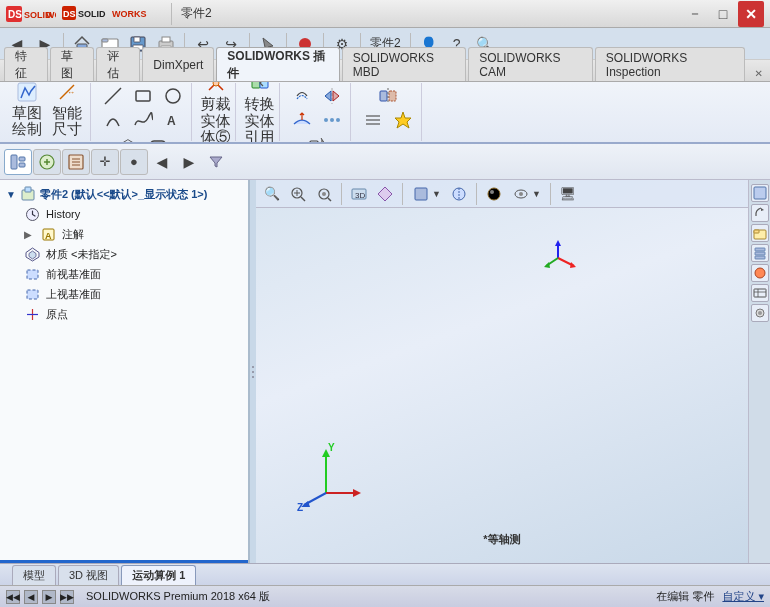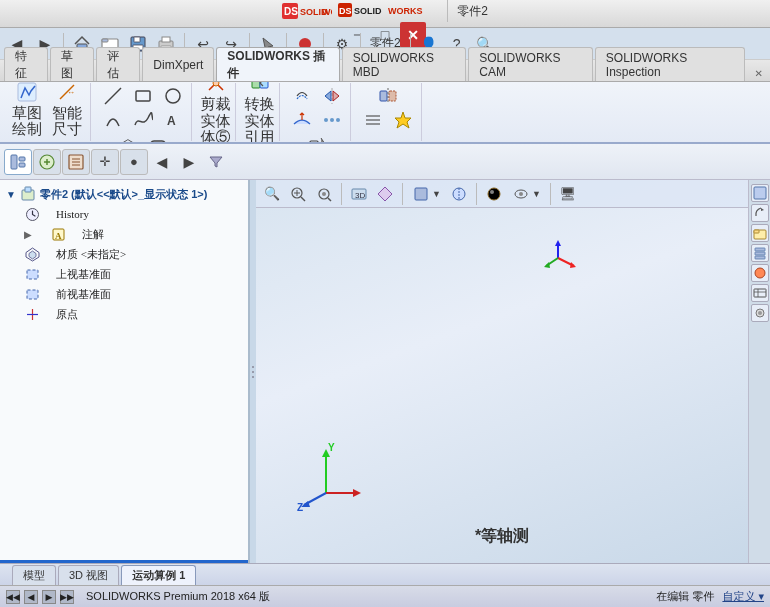--- a/index.html
+++ b/index.html
@@ -7,21 +7,20 @@
 
     
     #titlebar {
       height: 28px;
       background: linear-gradient(to bottom, #f0f0f0, #d8d8d8);
       border-bottom: 1px solid #aaa;
       display: flex;
       align-items: center;
       padding: 0 6px;
       justify-content: space-between;
-      flex-direction: column;
     }
     #titlebar-left { display: flex; align-items: center; gap: 6px; }
     .sw-logo { width: 50px; height: 20px; display: flex; align-items: center; }
     .sw-logo svg { width: 50px; height: 20px; }
     .title-controls { display: flex; gap: 2px; }
 
     
     #toolbar-top {
       height: 32px;
       display: flex;
@@ -208,27 +207,26 @@
       padding: 2px 2px;
       display: flex;
       align-items: center;
       gap: 4px;
       cursor: pointer;
     }
 
     .tree-item {
       display: flex;
       align-items: center;
-      gap: 16px;
+      gap: 6px;
       padding: 2px 4px 2px 20px;
       font-size: 11px;
       color: #222;
       cursor: pointer;
       border-radius: 2px;
-      font-family: Liberation Serif, serif;
     }
 
     .tree-icon {
       width: 16px; height: 16px;
       display: inline-flex; align-items: center; justify-content: center;
       font-size: 13px;
       flex-shrink: 0;
     }
 
     .tree-arrow {
@@ -725,29 +723,29 @@
             </svg>
         </span>
         <span>材质 &lt;未指定&gt;</span>
       </div>
       <div class="tree-item">
         <span class="tree-icon">
           <svg width="15" height="15" viewBox="0 0 15 15">
               <rect x="2" y="3" width="11" height="9" rx="0.5" fill="#ccddff" stroke="#4466aa" stroke-width="1" stroke-dasharray="3,2"></rect>
             </svg>
         </span>
-        <span>上视基准面</span>
+        <span>前视基准面</span>
       </div>
       <div class="tree-item">
         <span class="tree-icon">
           <svg width="15" height="15" viewBox="0 0 15 15">
               <rect x="2" y="3" width="11" height="9" rx="0.5" fill="#ccddff" stroke="#4466aa" stroke-width="1" stroke-dasharray="3,2"></rect>
             </svg>
         </span>
-        <span>前视基准面</span>
+        <span>上视基准面</span>
       </div>
       <div class="tree-item">
         <span class="tree-icon">
           <svg width="15" height="15" viewBox="0 0 15 15">
               <line x1="7.5" y1="2" x2="7.5" y2="13" stroke="#cc3333" stroke-width="1.2"></line>
               <line x1="2" y1="7.5" x2="13" y2="7.5" stroke="#3333cc" stroke-width="1.2"></line>
             </svg>
         </span>
         <span>原点</span>
       </div>
@@ -846,21 +844,21 @@
         <text x="32" y="8" font-size="10" fill="#22cc22" font-weight="bold">Y</text>
 
         <line x1="30" y1="50" x2="62" y2="50" stroke="#cc2222" stroke-width="2"></line>
         <polygon points="65,50 57,46 57,54" fill="#cc2222"></polygon>
 
         <line x1="30" y1="50" x2="8" y2="62" stroke="#2255cc" stroke-width="2"></line>
         <polygon points="5,64 12,58 14,64" fill="#2255cc"></polygon>
         <text x="1" y="68" font-size="10" fill="#2255cc" font-weight="bold">Z</text>
       </svg>
 
-      <div class="viewport-label" style="position:absolute;bottom:16px;left:50%;transform:translateX(-50%);font-size:16px;color:#333;font-weight:bold;">*等轴测</div>
+      <div class="viewport-label" style="position:absolute;bottom:16px;left:50%;transform:translateX(-50%);font-size:11px;color:#333;font-weight:bold;">*等轴测</div>
     </div>
   </div>
 
   <div id="right-sidebar">
     <div class="rs-btn">
       <svg width="14" height="14" viewBox="0 0 14 14">
           <rect x="1" y="1" width="12" height="12" rx="1" fill="#bbccee" stroke="#5577aa" stroke-width="1"></rect>
         </svg>
     </div>
     <div class="rs-btn">

